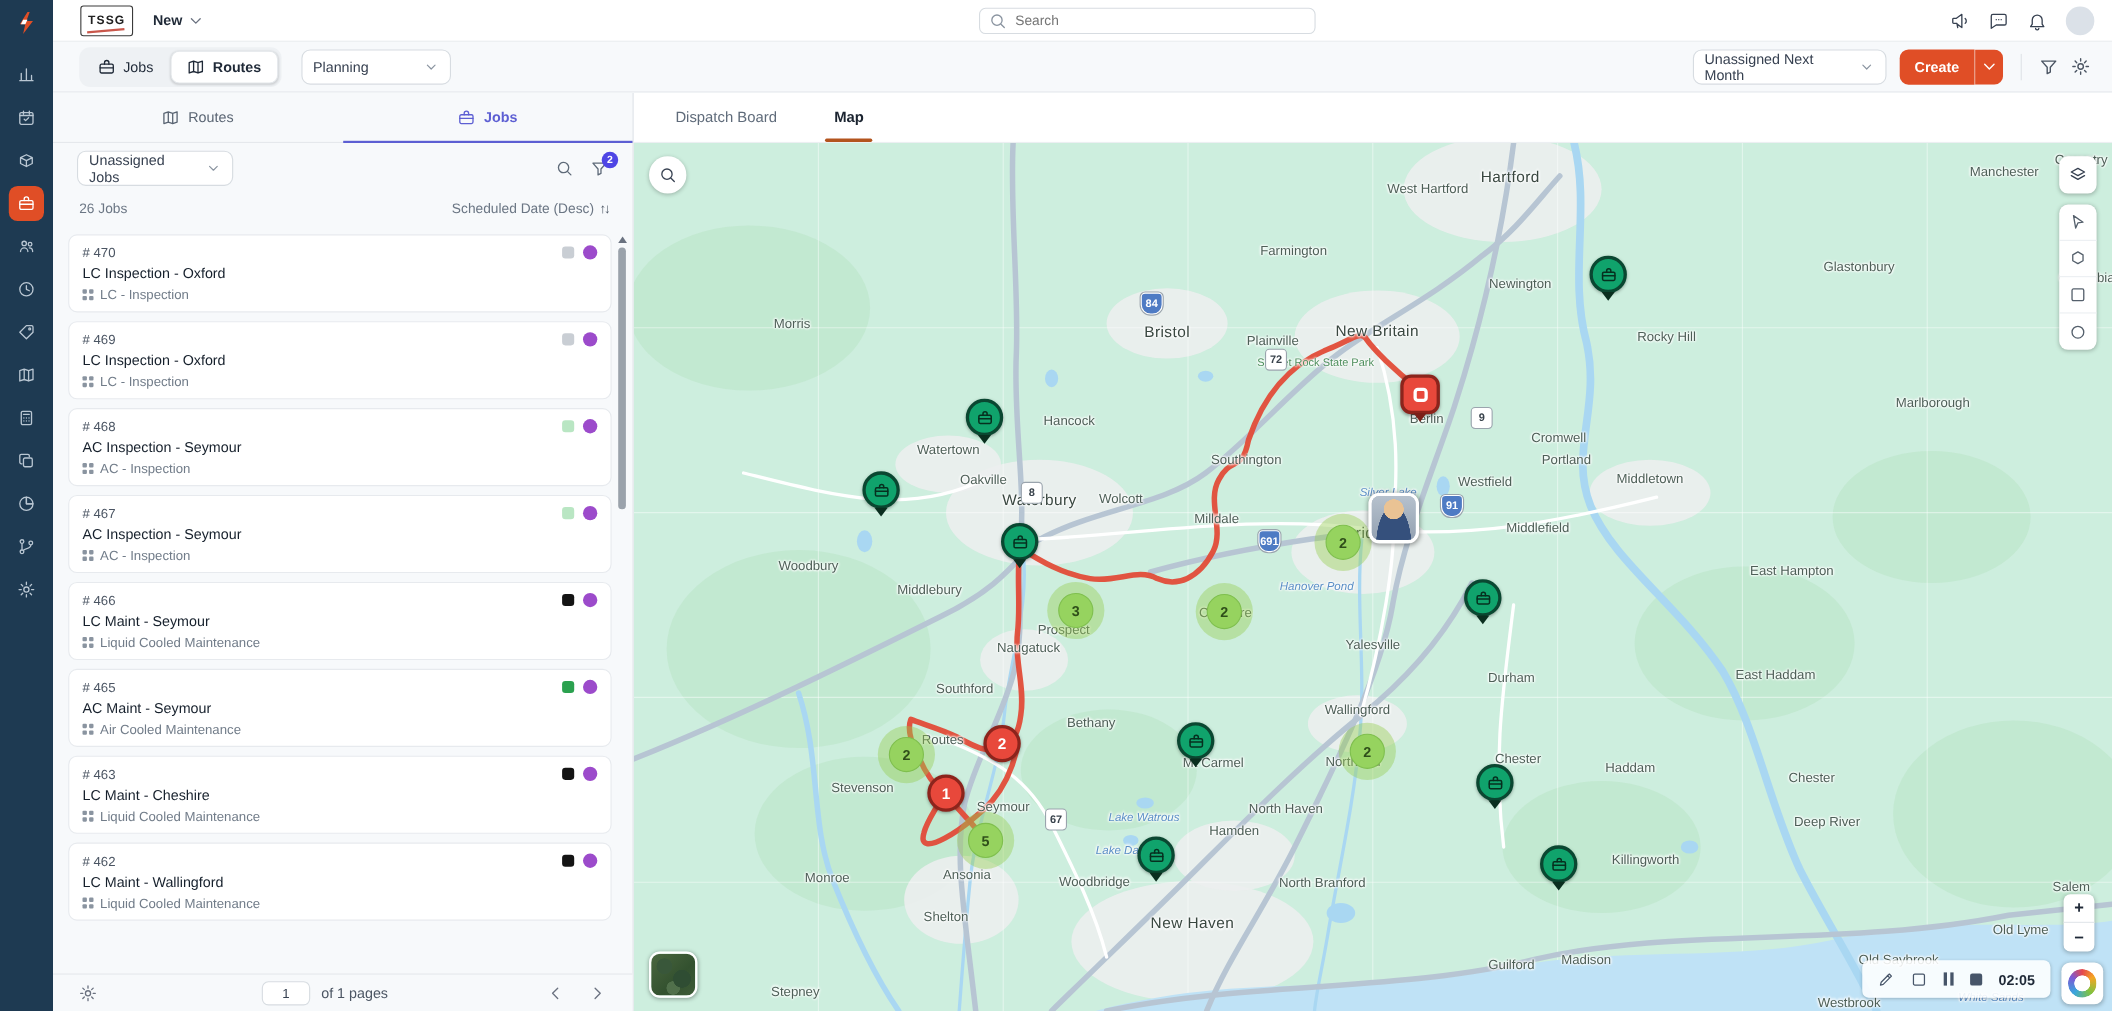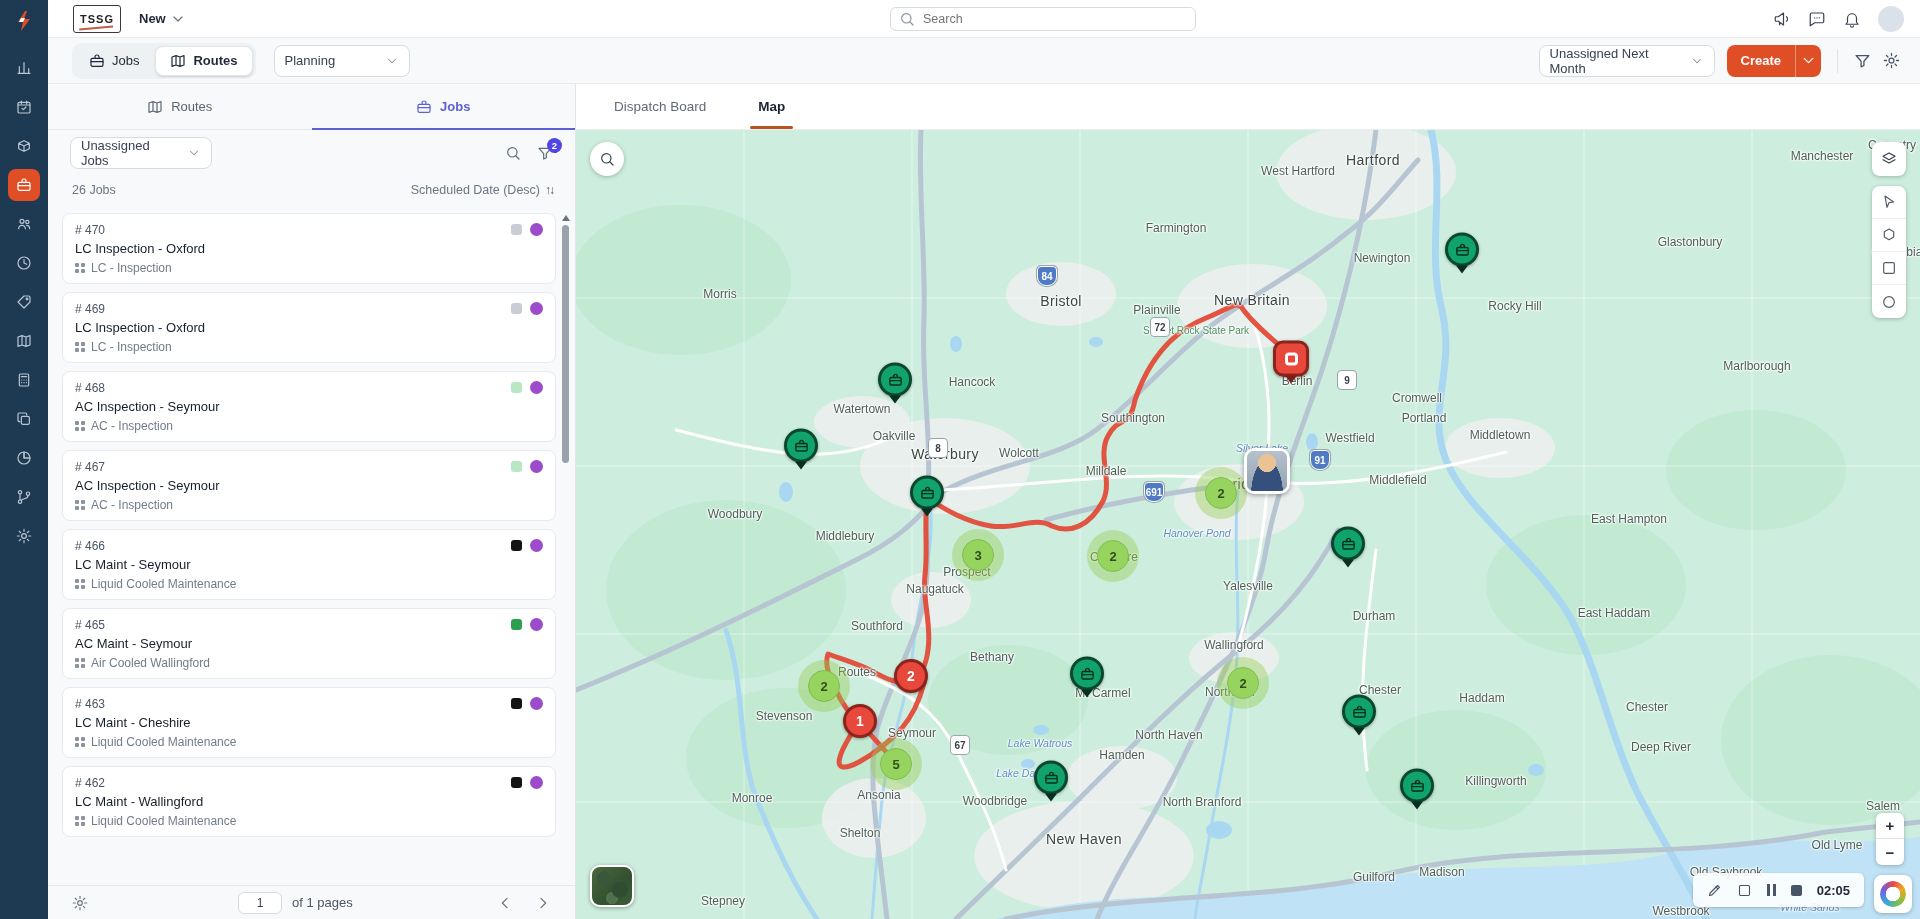--- a/index.html
+++ b/index.html
@@ -542,21 +542,21 @@
       <div class="job-card" data-interactable="true">
         <div class="job-id" data-interactable="false"># 465</div>
         <div class="job-title" data-interactable="false">AC Maint - Seymour</div>
         <div class="job-cat">
           <span class="grid-glyph" data-interactable="false">
             <i></i>
             <i></i>
             <i></i>
             <i></i>
           </span>
-          <span data-interactable="false">Air Cooled Wallingford</span>
+          <span data-interactable="false">Air Cooled Maintenance</span>
         </div>
         <div class="job-marks">
           <span class="mark-sq" data-interactable="false" style="background:#2ba14f"></span>
           <span class="mark-dot" data-interactable="false" style="background:#9c4bcb"></span>
         </div>
       </div>
       <div class="job-card" data-interactable="true">
         <div class="job-id" data-interactable="false"># 463</div>
         <div class="job-title" data-interactable="false">LC Maint - Cheshire</div>
         <div class="job-cat">

